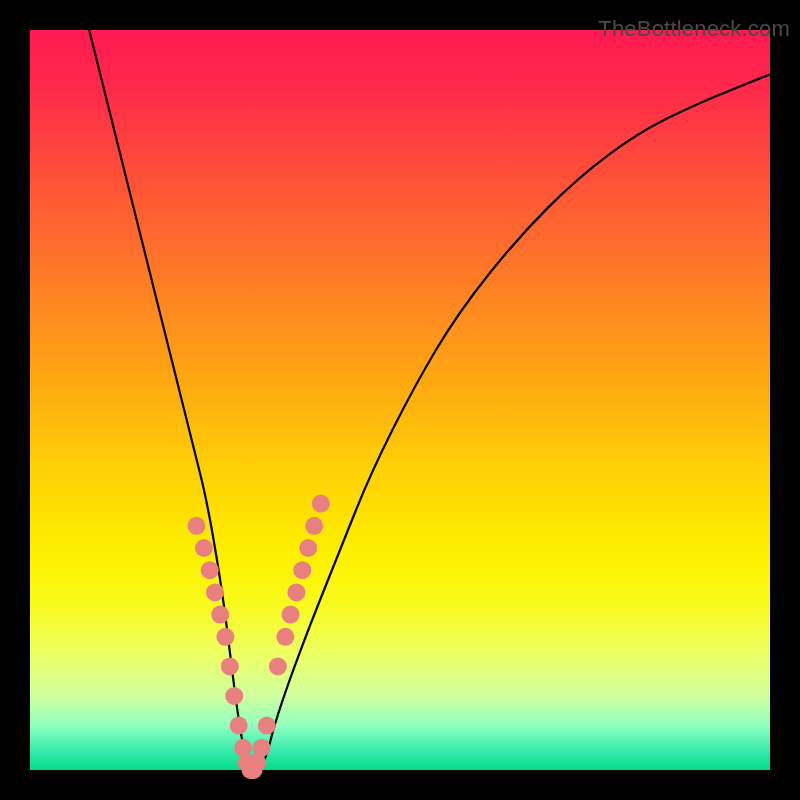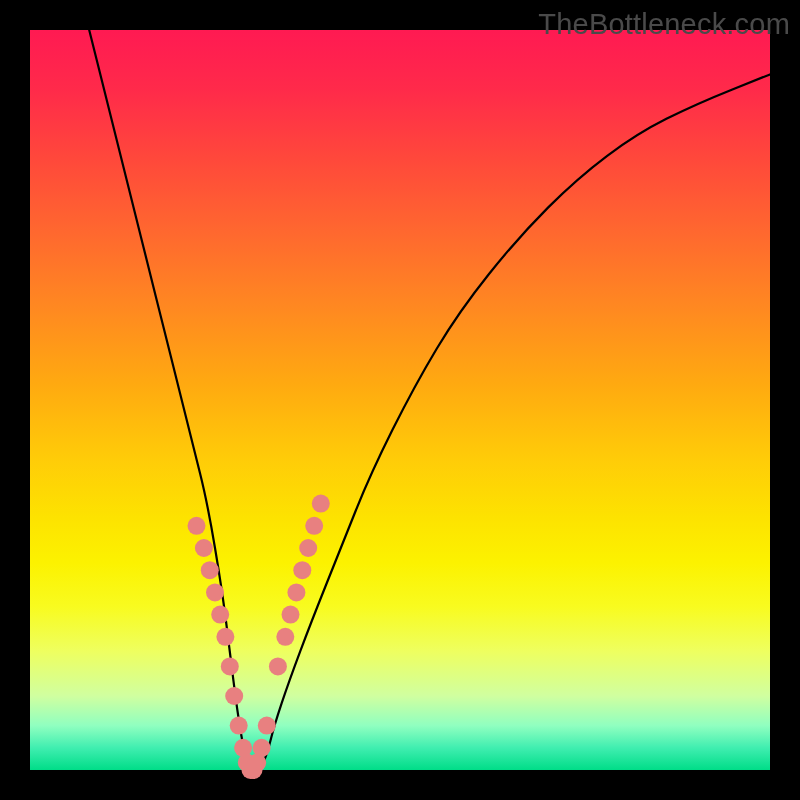--- a/index.html
+++ b/index.html
@@ -12,23 +12,23 @@
     font-family: Arial, Helvetica, sans-serif;
   }
   .frame {
     position: relative;
     width: 800px;
     height: 800px;
     background: #000;
   }
   .watermark {
     position: absolute;
-    top: 8px;
+    top: 16px;
     right: 10px;
-    font-size: 29px;
+    font-size: 22px;
     font-weight: 500;
     color: #4a4a4a;
     letter-spacing: 0.2px;
     z-index: 10;
   }
   .plot-area {
     position: absolute;
     left: 30px;
     top: 30px;
     width: 740px;

